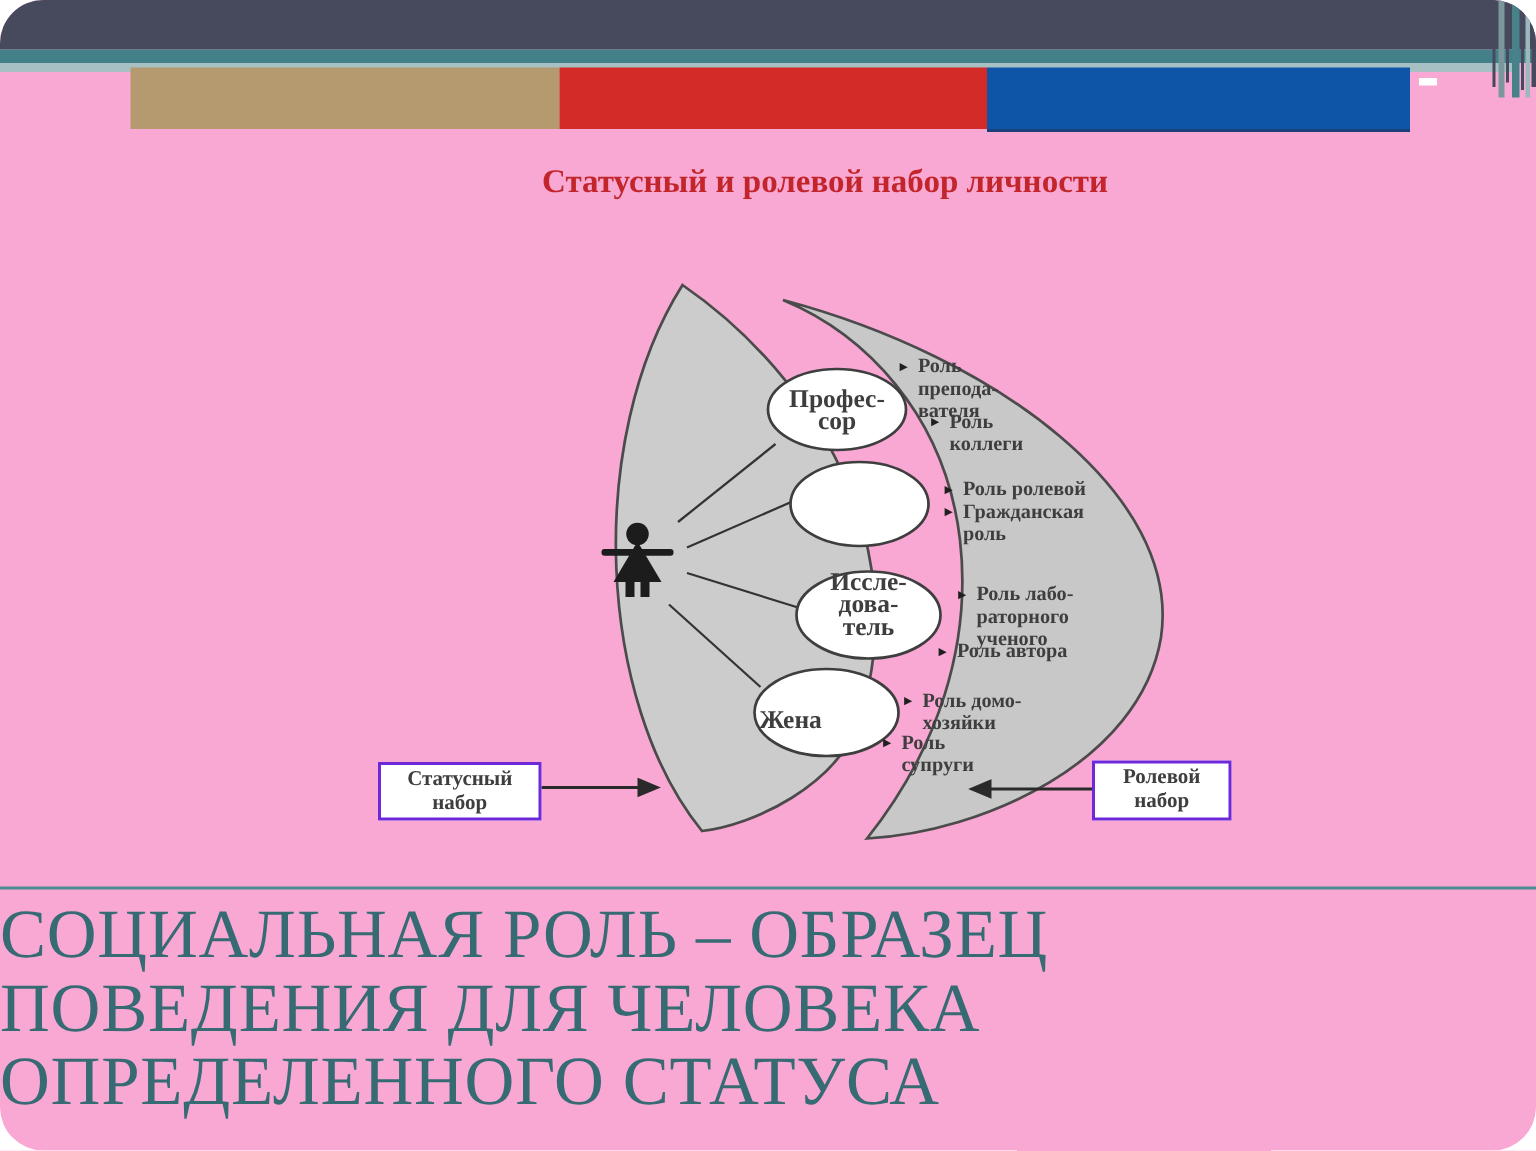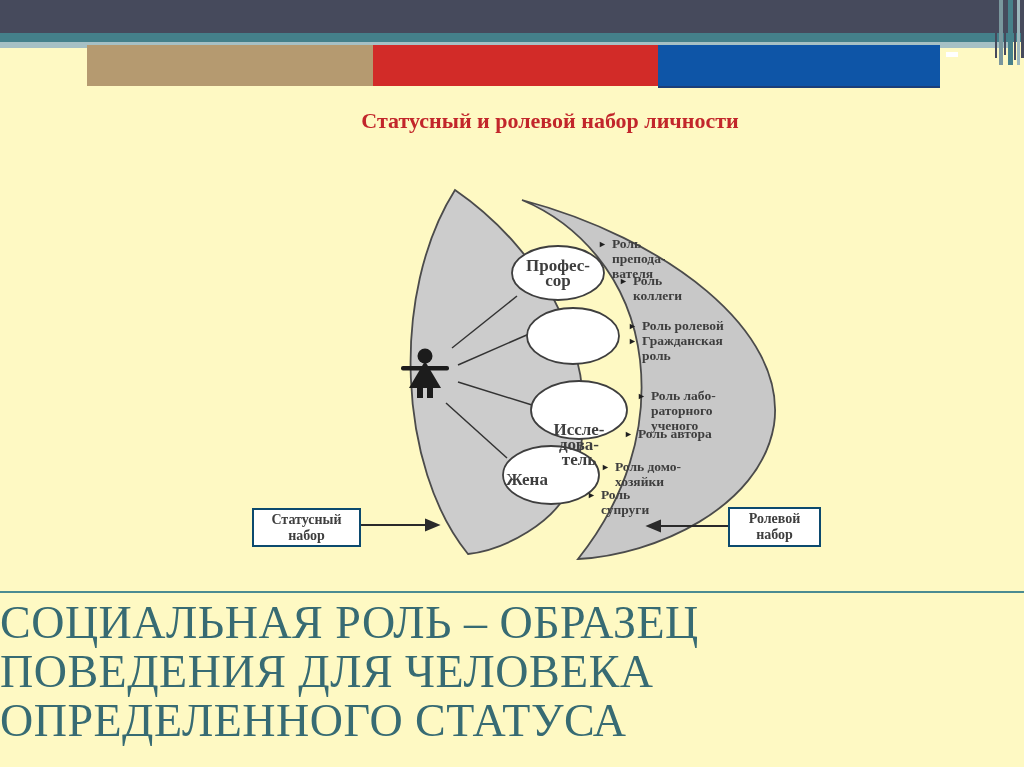--- a/index.html
+++ b/index.html
@@ -1,17 +1,17 @@
 <!DOCTYPE html>
 <html><head>
 <meta charset="utf-8">
 <style>
   html,body{margin:0;padding:0;background:#ffffff;}
-  .slide{position:relative;width:1024px;height:767px;background:#fef9c3;overflow:hidden;
-         font-family:"Liberation Serif", serif;}
+  .slide{position:relative;width:1024px;height:767px;background:#f9a8d4;overflow:hidden;
+         font-family:"Liberation Serif", serif;border-radius:29px;}
   
   .band-dark{position:absolute;left:0;top:0;width:1024px;height:33px;background:#464a5c;}
   .band-teal{position:absolute;left:0;top:33px;width:1024px;height:9px;background:#44808a;}
   .band-light{position:absolute;left:0;top:42px;width:1010px;height:6px;background:#a6c0c4;}
   .bar{position:absolute;top:45px;height:41px;}
   .bar-tan{left:87px;width:286px;background:#b59a70;}
   .bar-red{left:373px;width:285px;background:#d22b28;}
   .bar-blue{left:658px;width:282px;background:#0e55a7;border-bottom:2px solid #1b3f7a;}
   .white-dash{position:absolute;left:946px;top:52px;width:12px;height:5px;background:#ffffff;}
   .vstripe{position:absolute;top:0;}
@@ -25,21 +25,21 @@
   
   .dg-svg{position:absolute;left:0;top:0;width:1024px;height:767px;}
   .oval-label{position:absolute;display:flex;align-items:center;justify-content:center;
               text-align:center;font-size:17px;font-weight:bold;color:#3e3e3e;
               line-height:15px;white-space:pre-line;}
   .role-item{position:absolute;display:flex;gap:5px;font-size:13.5px;font-weight:bold;
              color:#3e3e3e;line-height:15px;}
   .role-item .blt{font-size:9px;line-height:15px;color:#1f1f1f;flex:none;padding-top:1px;}
   .role-item .role-text{white-space:pre-line;}
   .set-box{position:absolute;display:flex;align-items:center;justify-content:center;
-           background:#ffffff;border:2px solid #0c4a6e;text-align:center;
+           background:#ffffff;border:2px solid #6d28d9;text-align:center;
            font-size:14px;font-weight:bold;color:#3e3e3e;line-height:16px;white-space:pre-line;}
 </style>
 </head>
 <body>
 
 <div class="slide">
 
   <div class="band-dark"></div>
   <div class="band-teal"></div>
   <div class="band-light"></div>
@@ -91,21 +91,21 @@
     <g stroke="#2a2a2a" stroke-width="2" fill="#2a2a2a">
       <line x1="357" y1="525" x2="426" y2="525"></line>
       <path d="M 426,520 L 438,525 L 426,530 Z"></path>
       <line x1="728" y1="526" x2="660" y2="526"></line>
       <path d="M 660,521 L 648,526 L 660,531 Z"></path>
     </g>
   </svg>
 
   <div class="oval-label" style="left:512px;top:246px;width:92px;height:54px;">Профес-
 сор</div>
-  <div class="oval-label" style="left:532px;top:382px;width:94px;height:41px;margin-top:42px;">Иссле-
+  <div class="oval-label" style="left:532px;top:382px;width:94px;height:41px;">Иссле-
 дова-
 тель</div>
   <div class="oval-label" style="left:480px;top:447px;width:94px;height:64px;">Жена</div>
 
   <div class="role-item" style="left:598px;top:236px;">
     <span class="blt">►</span>
     <span class="role-text">Роль
 препода-
 вателя</span>
   </div>

